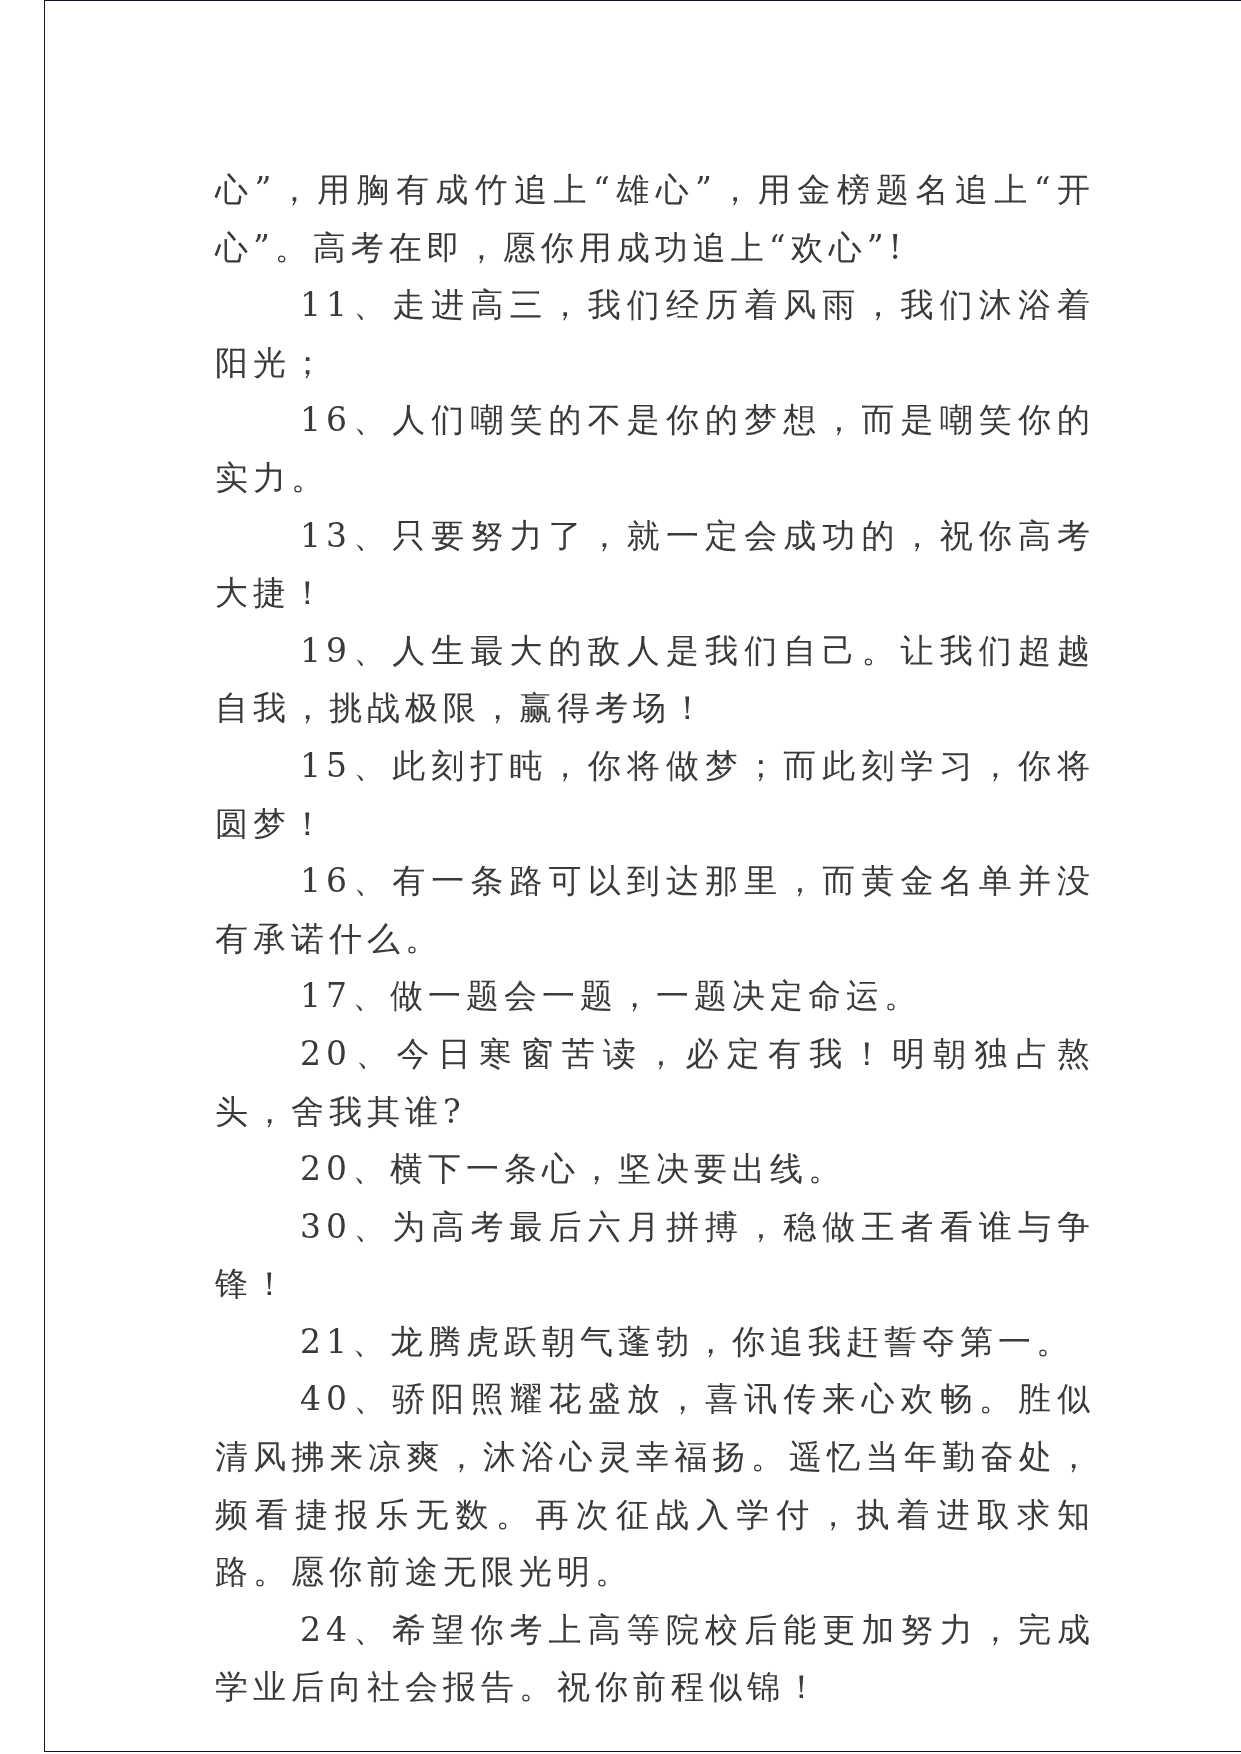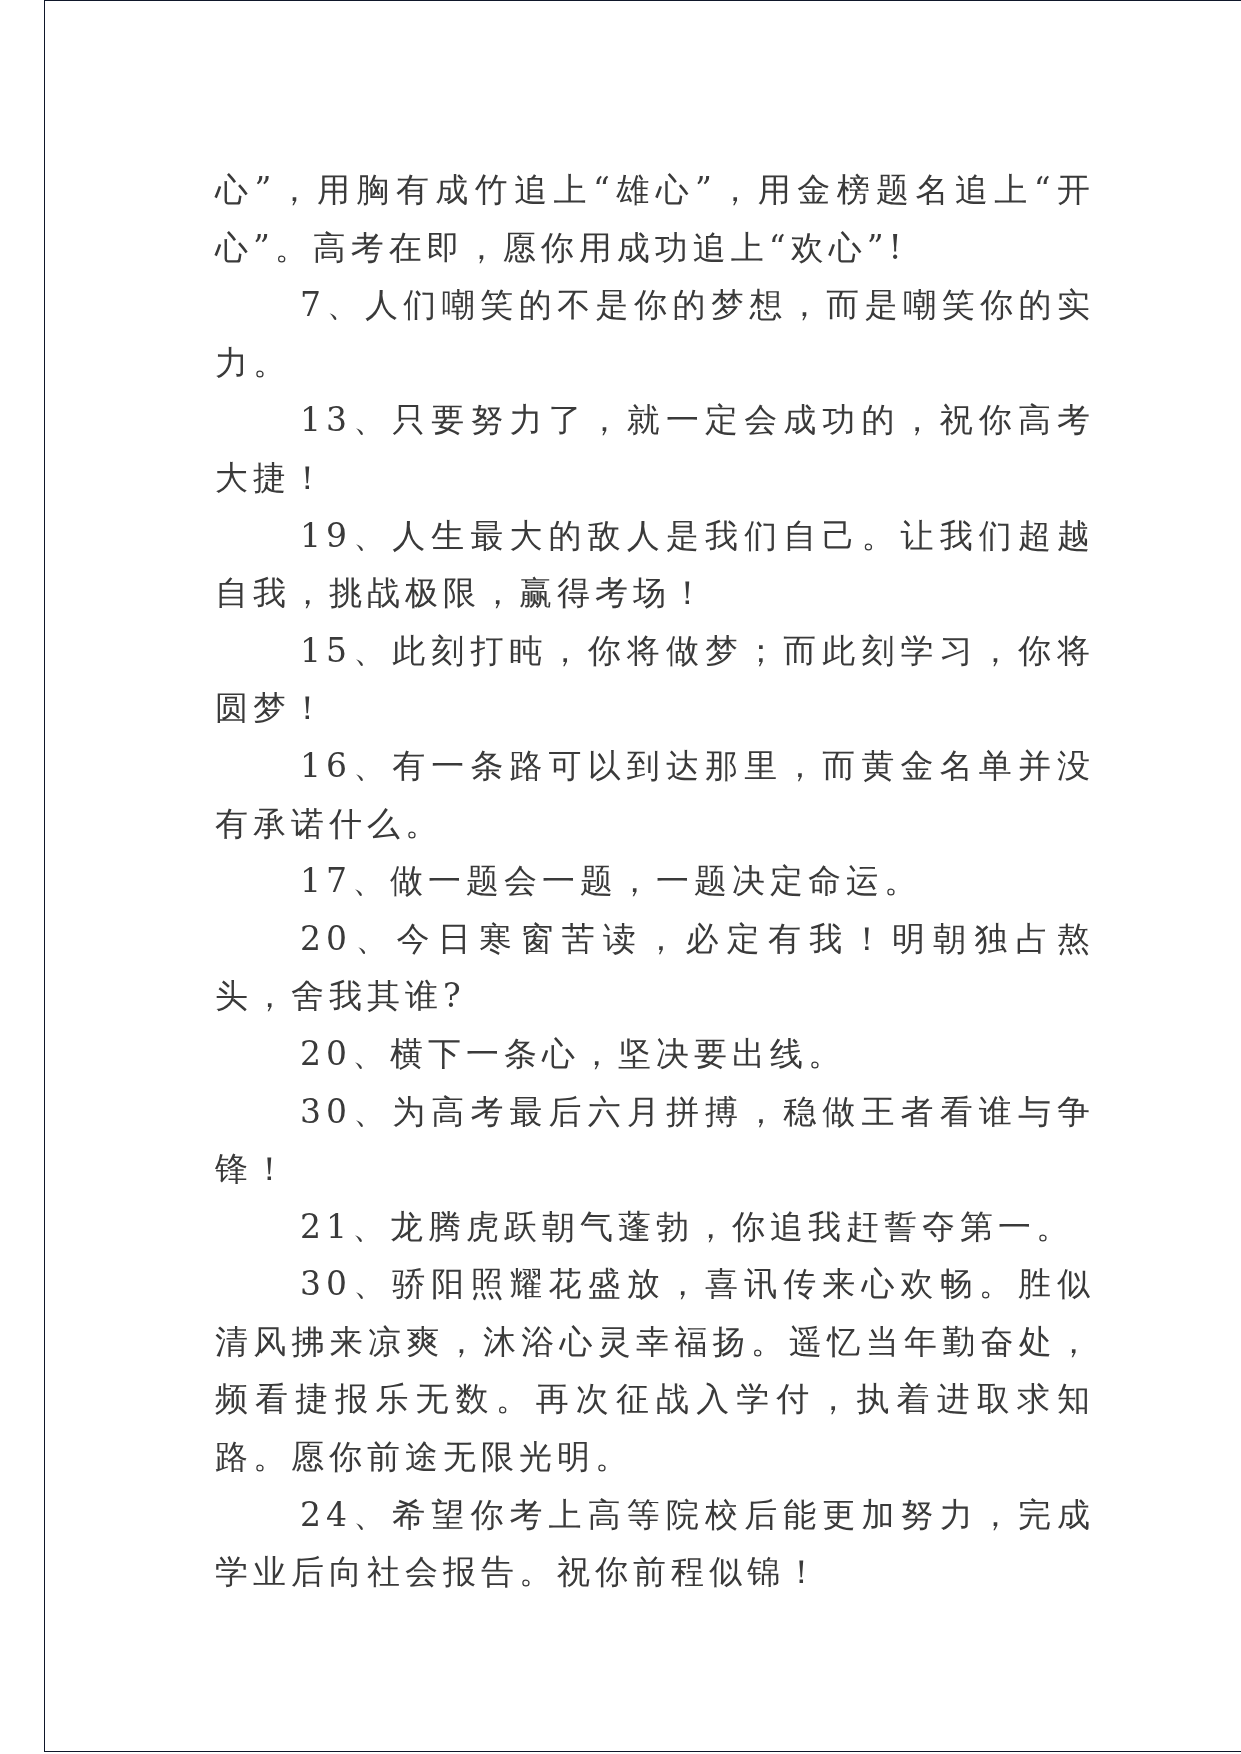--- a/index.html
+++ b/index.html
@@ -49,27 +49,28 @@
   .content p.noindent {
     text-indent: 0;
   }
 </style>
 </head>
 <body>
 
 <div class="page">
   <div class="content">
     <p class="noindent">心”，用胸有成竹追上“雄心”，用金榜题名追上“开心”。高考在即，愿你用成功追上“欢心”!</p>
-    <p class="indent">7、人们嘲笑的不是你的梦想，而是嘲笑你的实力。</p>
+    <p class="indent">11、走进高三，我们经历着风雨，我们沐浴着阳光；</p>
+    <p class="indent">16、人们嘲笑的不是你的梦想，而是嘲笑你的实力。</p>
     <p class="indent">13、只要努力了，就一定会成功的，祝你高考大捷！</p>
     <p class="indent">19、人生最大的敌人是我们自己。让我们超越自我，挑战极限，赢得考场！</p>
     <p class="indent">15、此刻打盹，你将做梦；而此刻学习，你将圆梦！</p>
     <p class="indent">16、有一条路可以到达那里，而黄金名单并没有承诺什么。</p>
     <p class="indent">17、做一题会一题，一题决定命运。</p>
     <p class="indent">20、今日寒窗苦读，必定有我！明朝独占熬头，舍我其谁?</p>
     <p class="indent">20、横下一条心，坚决要出线。</p>
     <p class="indent">30、为高考最后六月拼搏，稳做王者看谁与争锋！</p>
     <p class="indent">21、龙腾虎跃朝气蓬勃，你追我赶誓夺第一。</p>
-    <p class="indent">30、骄阳照耀花盛放，喜讯传来心欢畅。胜似清风拂来凉爽，沐浴心灵幸福扬。遥忆当年勤奋处，频看捷报乐无数。再次征战入学付，执着进取求知路。愿你前途无限光明。</p>
+    <p class="indent">40、骄阳照耀花盛放，喜讯传来心欢畅。胜似清风拂来凉爽，沐浴心灵幸福扬。遥忆当年勤奋处，频看捷报乐无数。再次征战入学付，执着进取求知路。愿你前途无限光明。</p>
     <p class="indent">24、希望你考上高等院校后能更加努力，完成学业后向社会报告。祝你前程似锦！</p>
 
   </div>
 </div>
 
 </body></html>

